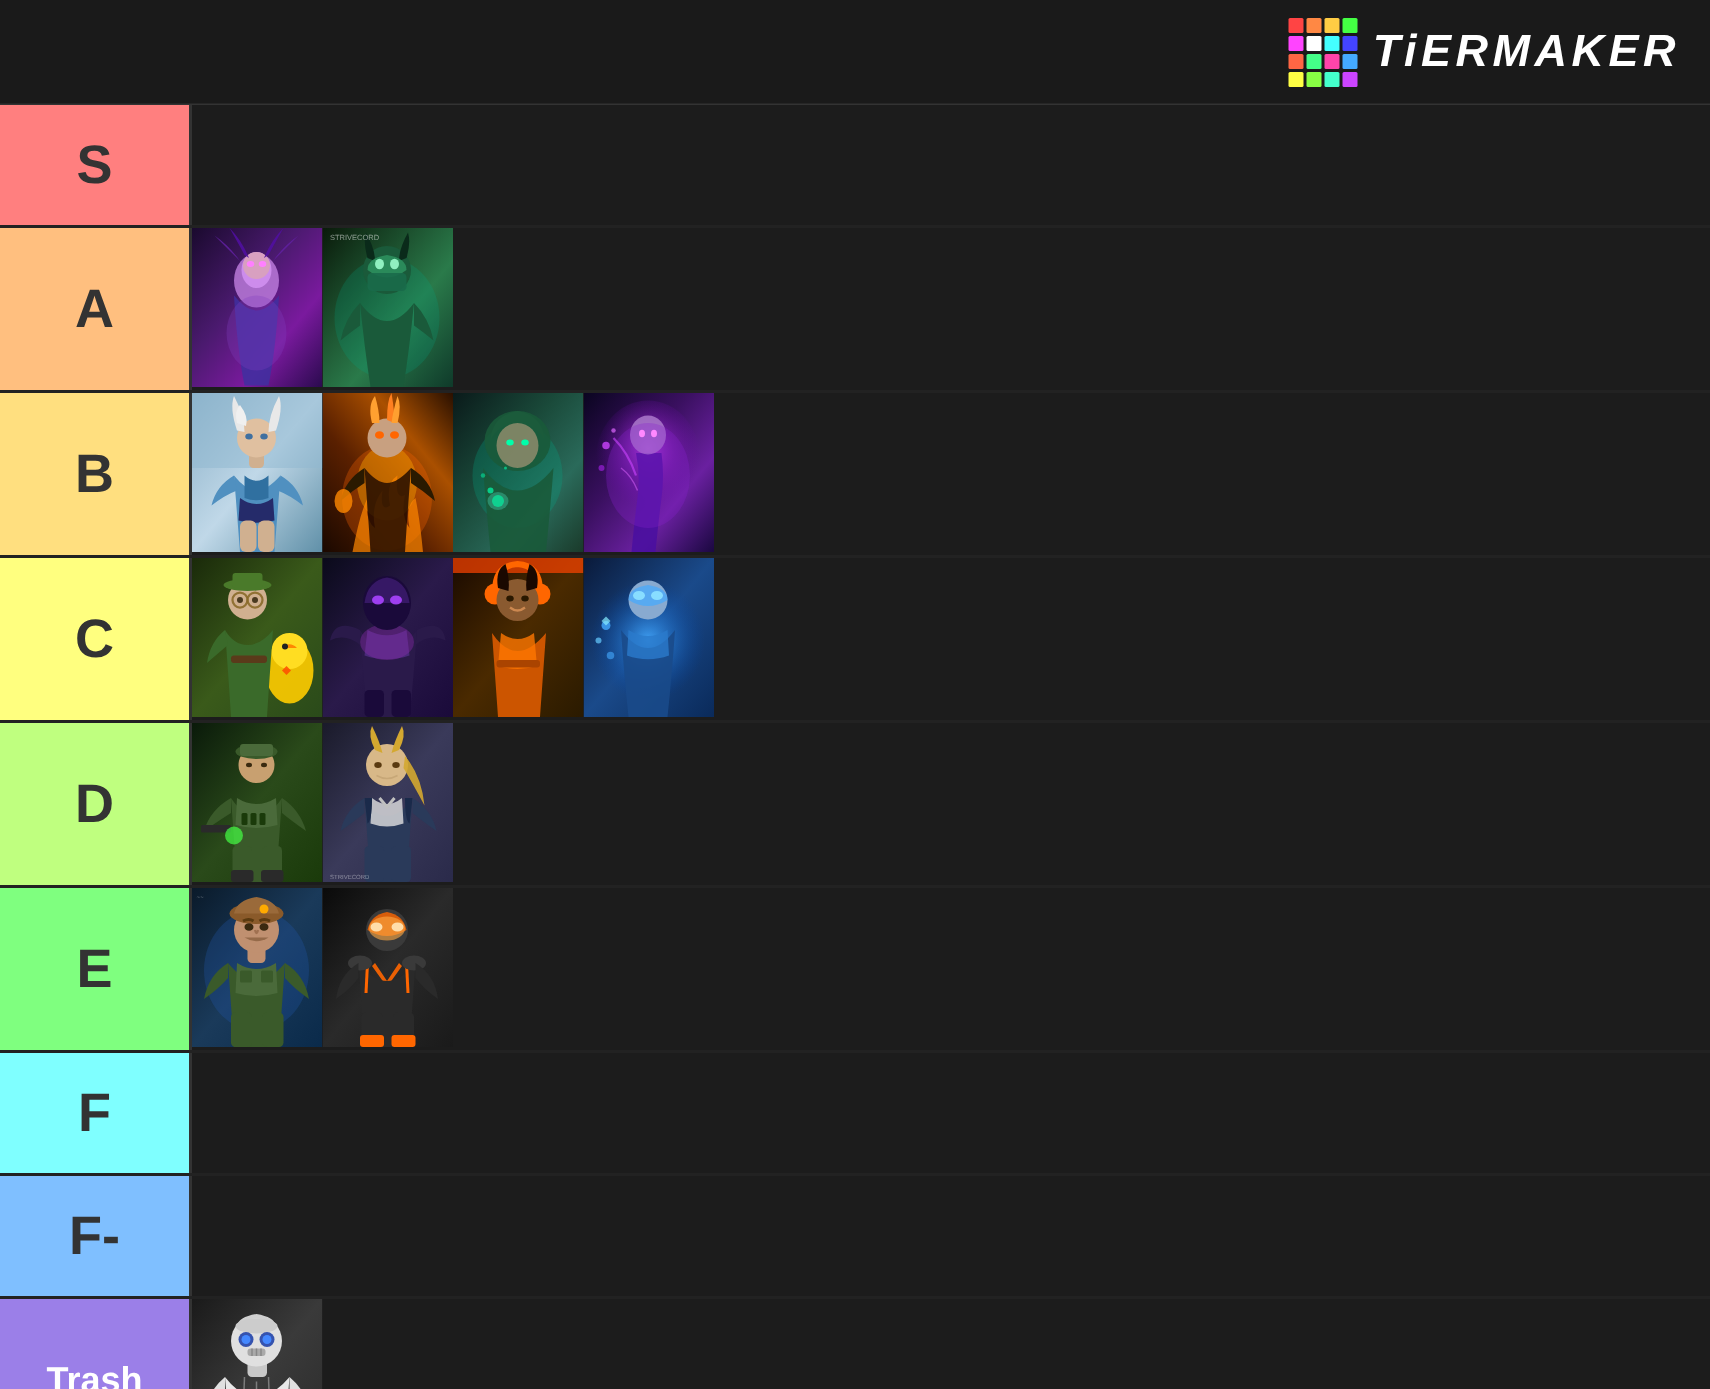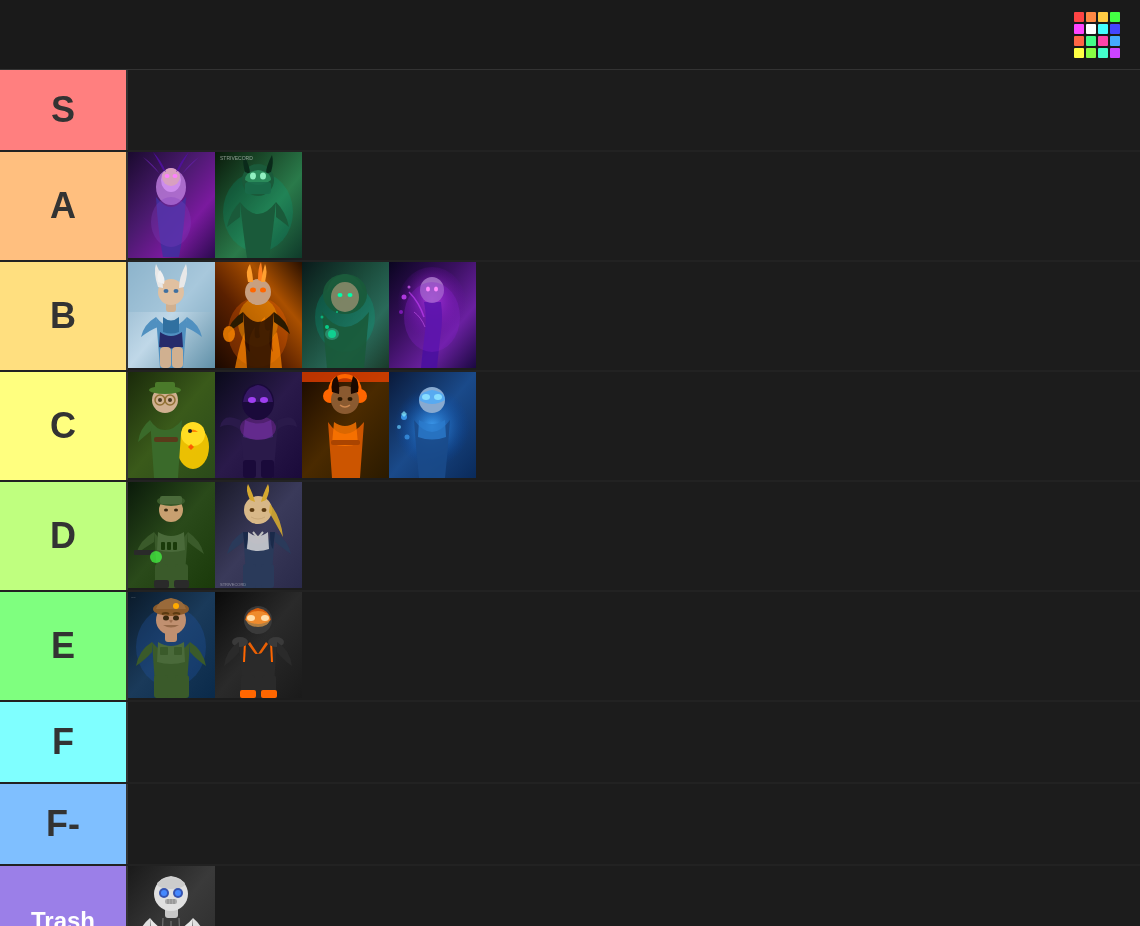--- a/index.html
+++ b/index.html
@@ -127,20 +127,21 @@
       <div class="logo-cell" style="background:#ff6644;"></div>
       <div class="logo-cell" style="background:#44ff88;"></div>
       <div class="logo-cell" style="background:#ff44aa;"></div>
       <div class="logo-cell" style="background:#44aaff;"></div>
 
       <div class="logo-cell" style="background:#ffff44;"></div>
       <div class="logo-cell" style="background:#88ff44;"></div>
       <div class="logo-cell" style="background:#44ffcc;"></div>
       <div class="logo-cell" style="background:#cc44ff;"></div>
     </div>
+    <span class="tiermaker-logo-text">TiERMAKER</span>
   </div>
 </div>
 
 <div class="tier-list">
 
   <div class="tier-row" style="min-height:80px;">
     <div class="tier-label tier-s" style="color:#333;min-height:80px;">
       <span>S</span>
     </div>
     <div class="tier-content" style="min-height:80px;"></div>

